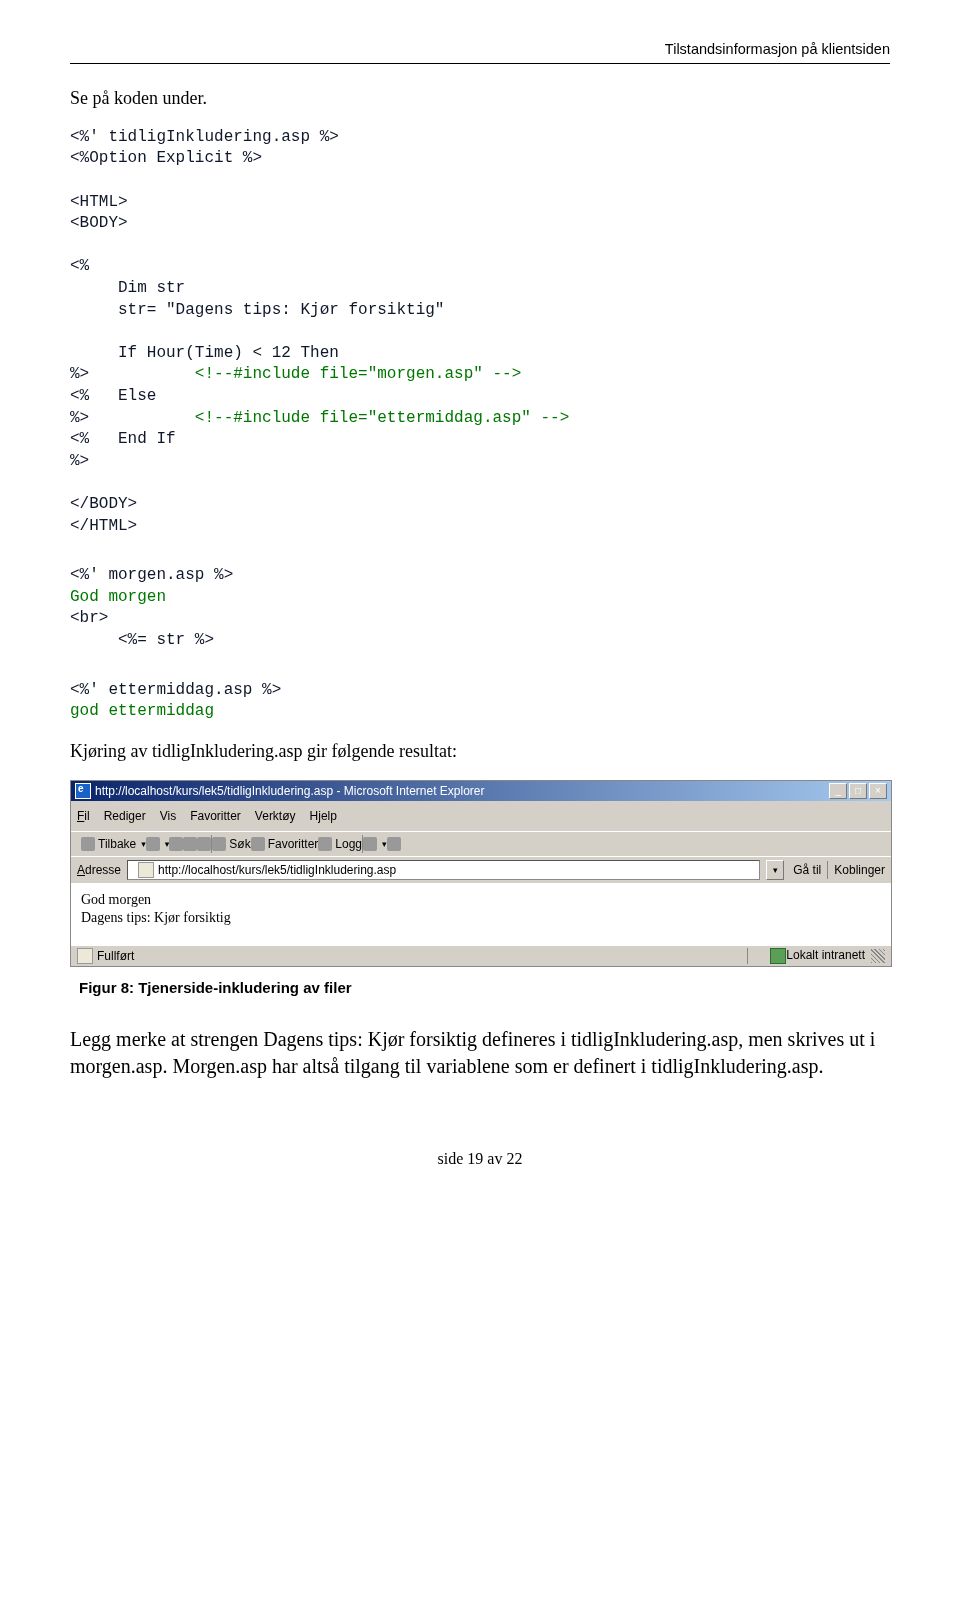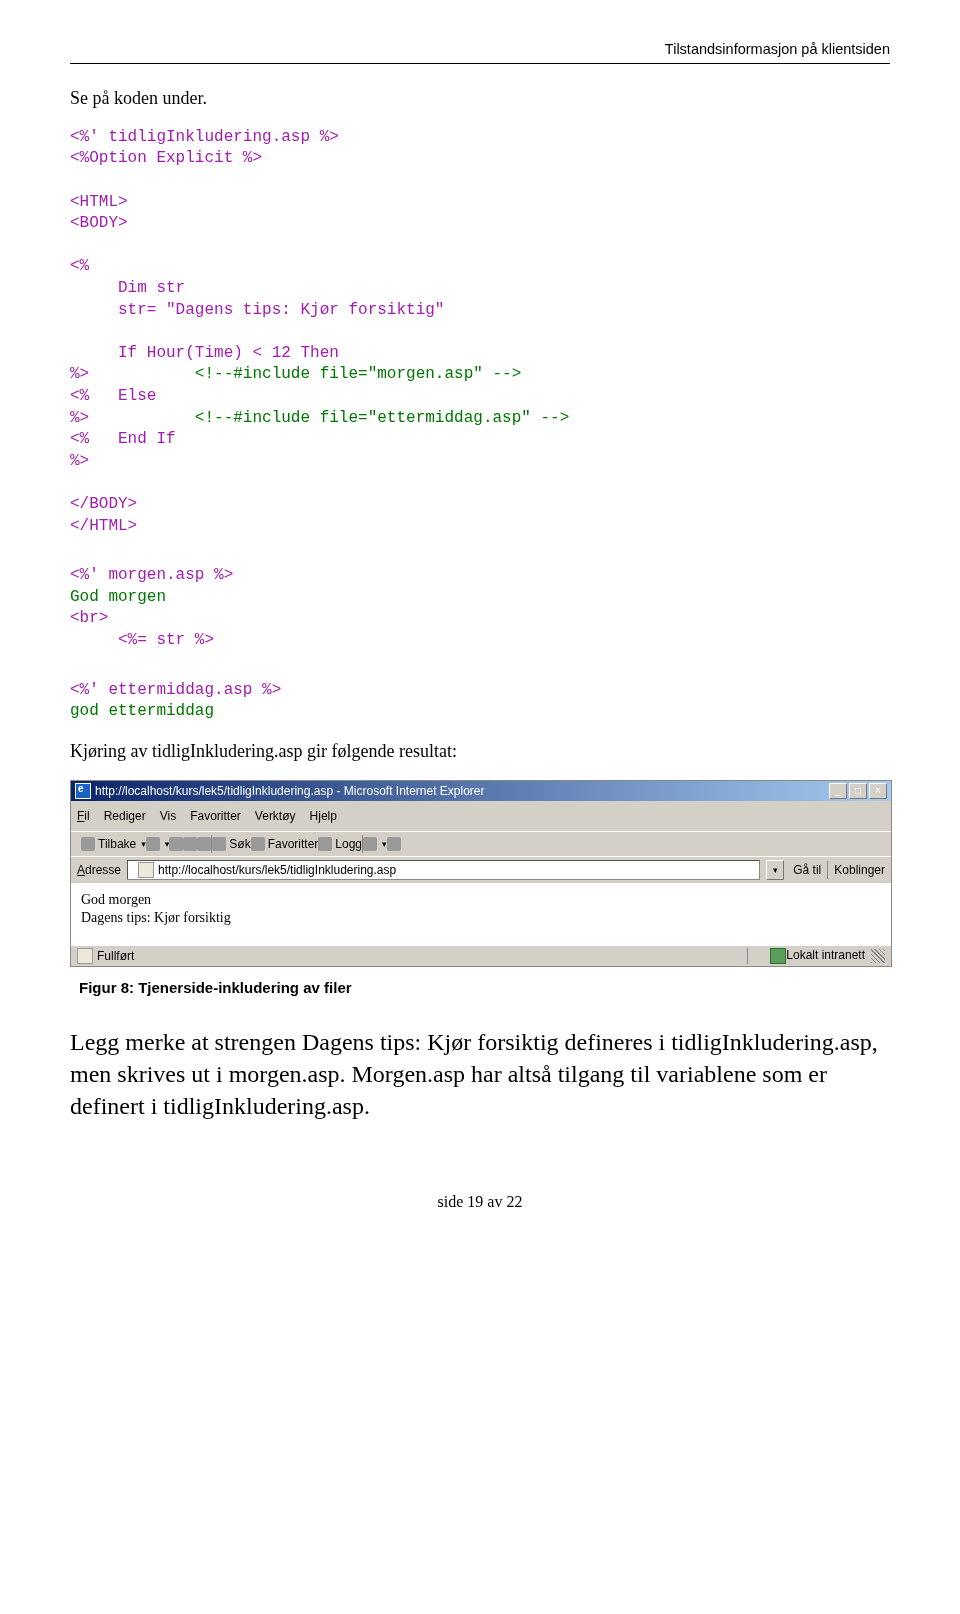--- a/index.html
+++ b/index.html
@@ -2,25 +2,25 @@
 <html><head>
 <meta charset="utf-8">
 <style>
 body{margin:0;background:#fff;font-family:"Times New Roman",serif;color:#000;width:960px;margin:0 auto;padding:40px 70px 60px 70px;box-sizing:border-box}
 .hdr{text-align:right;font-size:14px;line-height:1.3;margin-bottom:4px}
 .hdr-line1{font-family:Arial,sans-serif;font-weight:bold;font-size:13px}
 .hdr-line2{font-family:Arial,sans-serif;font-size:14.5px}
 .hr{border:0;border-top:1.5px solid #000;margin:4px 0 24px 0}
 .body-text{font-size:18px;margin:18px 0}
 pre.code{font-family:"Courier New",monospace;font-size:16px;line-height:1.35;white-space:pre;margin:0}
-.blue{color:#a21caf}
+.blue{color:#0f172a}
 .green{color:#007700}
 .m-spacer{height:28px}
 .figcap{font-family:Arial,sans-serif;font-weight:bold;font-size:15px;margin:12px 0 30px 9px}
-.para{font-size:24px;line-height:1.35;margin:18px 0}
+.para{font-size:20px;line-height:1.35;margin:18px 0}
 
 
 .ie{font-family:Tahoma,Arial,sans-serif;font-size:12px;color:#000;border:1px solid #888;background:#d4d0c8;margin:14px 0 10px 0;width:820px}
 .titlebar{background:linear-gradient(to right,#0a246a,#a6caf0);color:#fff;height:20px;display:flex;align-items:center;padding:0 4px;font-size:12px}
 .titlebar .icon{width:14px;height:14px;background:#1b62c7;border:1px solid #fff;margin-right:4px;display:inline-block;position:relative}
 .titlebar .icon::after{content:"e";color:#fff;font-size:10px;position:absolute;left:2px;top:-1px;font-weight:bold}
 .titlebar .ttl{flex:1;white-space:nowrap;overflow:hidden}
 .winbtns{display:flex;gap:2px}
 .winbtn{width:16px;height:14px;background:#d4d0c8;border:1px solid #fff;border-right-color:#777;border-bottom-color:#777;display:flex;align-items:center;justify-content:center;font-size:10px;font-family:Arial;line-height:1}
 .menubar{background:#d4d0c8;padding:8px 6px;display:flex;gap:14px;font-size:12px}

